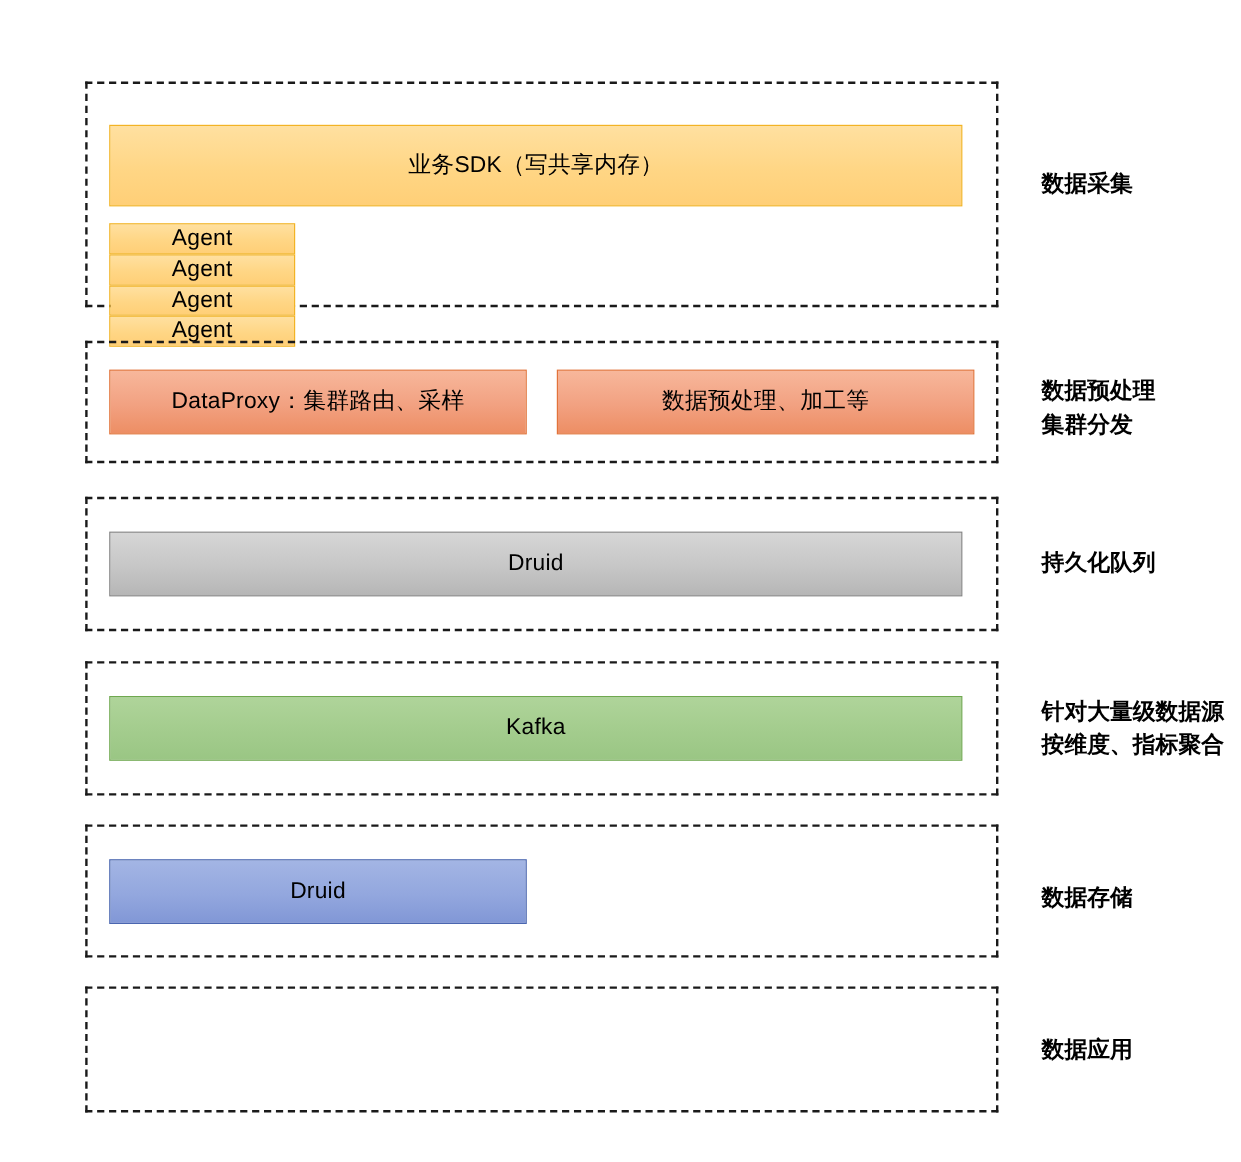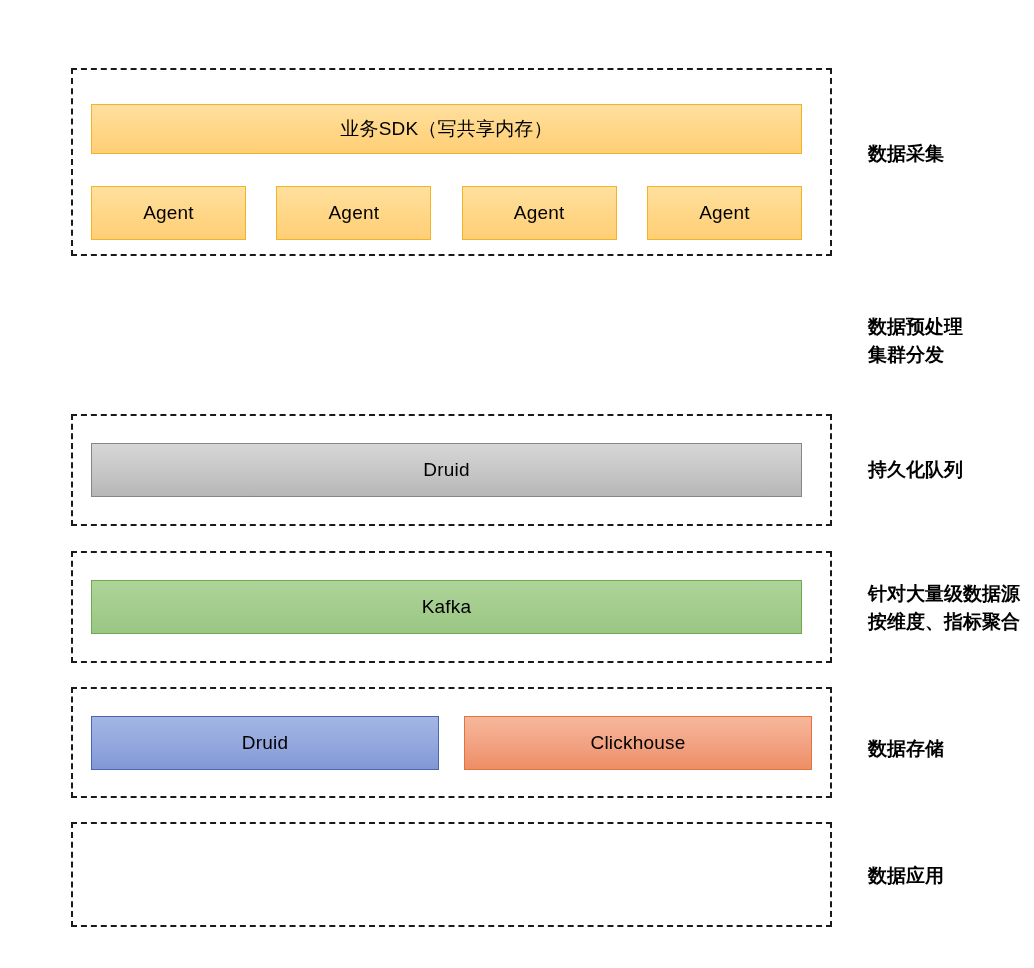--- a/index.html
+++ b/index.html
@@ -84,23 +84,23 @@
   }
 
   
   #layer-collect      { top: 68px;  height: 188px; }
   #layer-preprocess   { top: 284px; height: 102px; }
   #layer-queue        { top: 414px; height: 112px; }
   #layer-compute      { top: 551px; height: 112px; }
   #layer-storage      { top: 687px; height: 111px; }
   #layer-application  { top: 822px; height: 105px; }
 
-  .sdk-box     { position: absolute; left: 18px; top: 34px;  width: 711px; height: 50px; }
+  .sdk-box     { position: absolute; left: 18px; top: 34px;  width: 711px; height: 68px; }
   .agent-row   { position: absolute; left: 18px; top: 116px; width: 711px; height: 54px;
-                 display: flex; justify-content: space-between; }
+                 display: flex; justify-content: space-between; flex-direction: column; }
   .agent-box   { width: 155px; height: 54px; }
 
   .pair-row    { position: absolute; left: 18px; right: 18px; top: 50%;
                  transform: translateY(-50%); display: flex; justify-content: space-between; }
   .pair-box    { width: 348px; height: 54px; }
 
   .wide-row    { position: absolute; left: 18px; right: 18px; top: 50%;
                  transform: translateY(-50%); }
   .wide-box    { width: 711px; height: 54px; }
 
@@ -120,20 +120,26 @@
     <div class="node yellow sdk-box">业务SDK（写共享内存）</div>
     <div class="agent-row">
       <div class="node yellow agent-box">Agent</div>
       <div class="node yellow agent-box">Agent</div>
       <div class="node yellow agent-box">Agent</div>
       <div class="node yellow agent-box">Agent</div>
     </div>
   </div>
   <div class="side-label" id="label-collect">数据采集</div>
 
+  <div class="layer" id="layer-preprocess">
+    <div class="pair-row">
+      <div class="node orange pair-box">DataProxy：集群路由、采样</div>
+      <div class="node orange pair-box">数据预处理、加工等</div>
+    </div>
+  </div>
   <div class="side-label" id="label-preprocess">数据预处理
 集群分发</div>
 
   <div class="layer" id="layer-queue">
     <div class="wide-row">
       <div class="node gray wide-box">Druid</div>
     </div>
   </div>
   <div class="side-label" id="label-queue">持久化队列</div>
 
@@ -141,21 +147,20 @@
     <div class="wide-row">
       <div class="node green wide-box">Kafka</div>
     </div>
   </div>
   <div class="side-label" id="label-compute">针对大量级数据源
 按维度、指标聚合</div>
 
   <div class="layer" id="layer-storage">
     <div class="pair-row">
       <div class="node blue pair-box">Druid</div>
-      <div class="node orange pair-box">Clickhouse</div>
     </div>
   </div>
   <div class="side-label" id="label-storage">数据存储</div>
 
   <div class="layer" id="layer-application">
     <div class="pair-row">
     </div>
   </div>
   <div class="side-label" id="label-application">数据应用</div>
 

